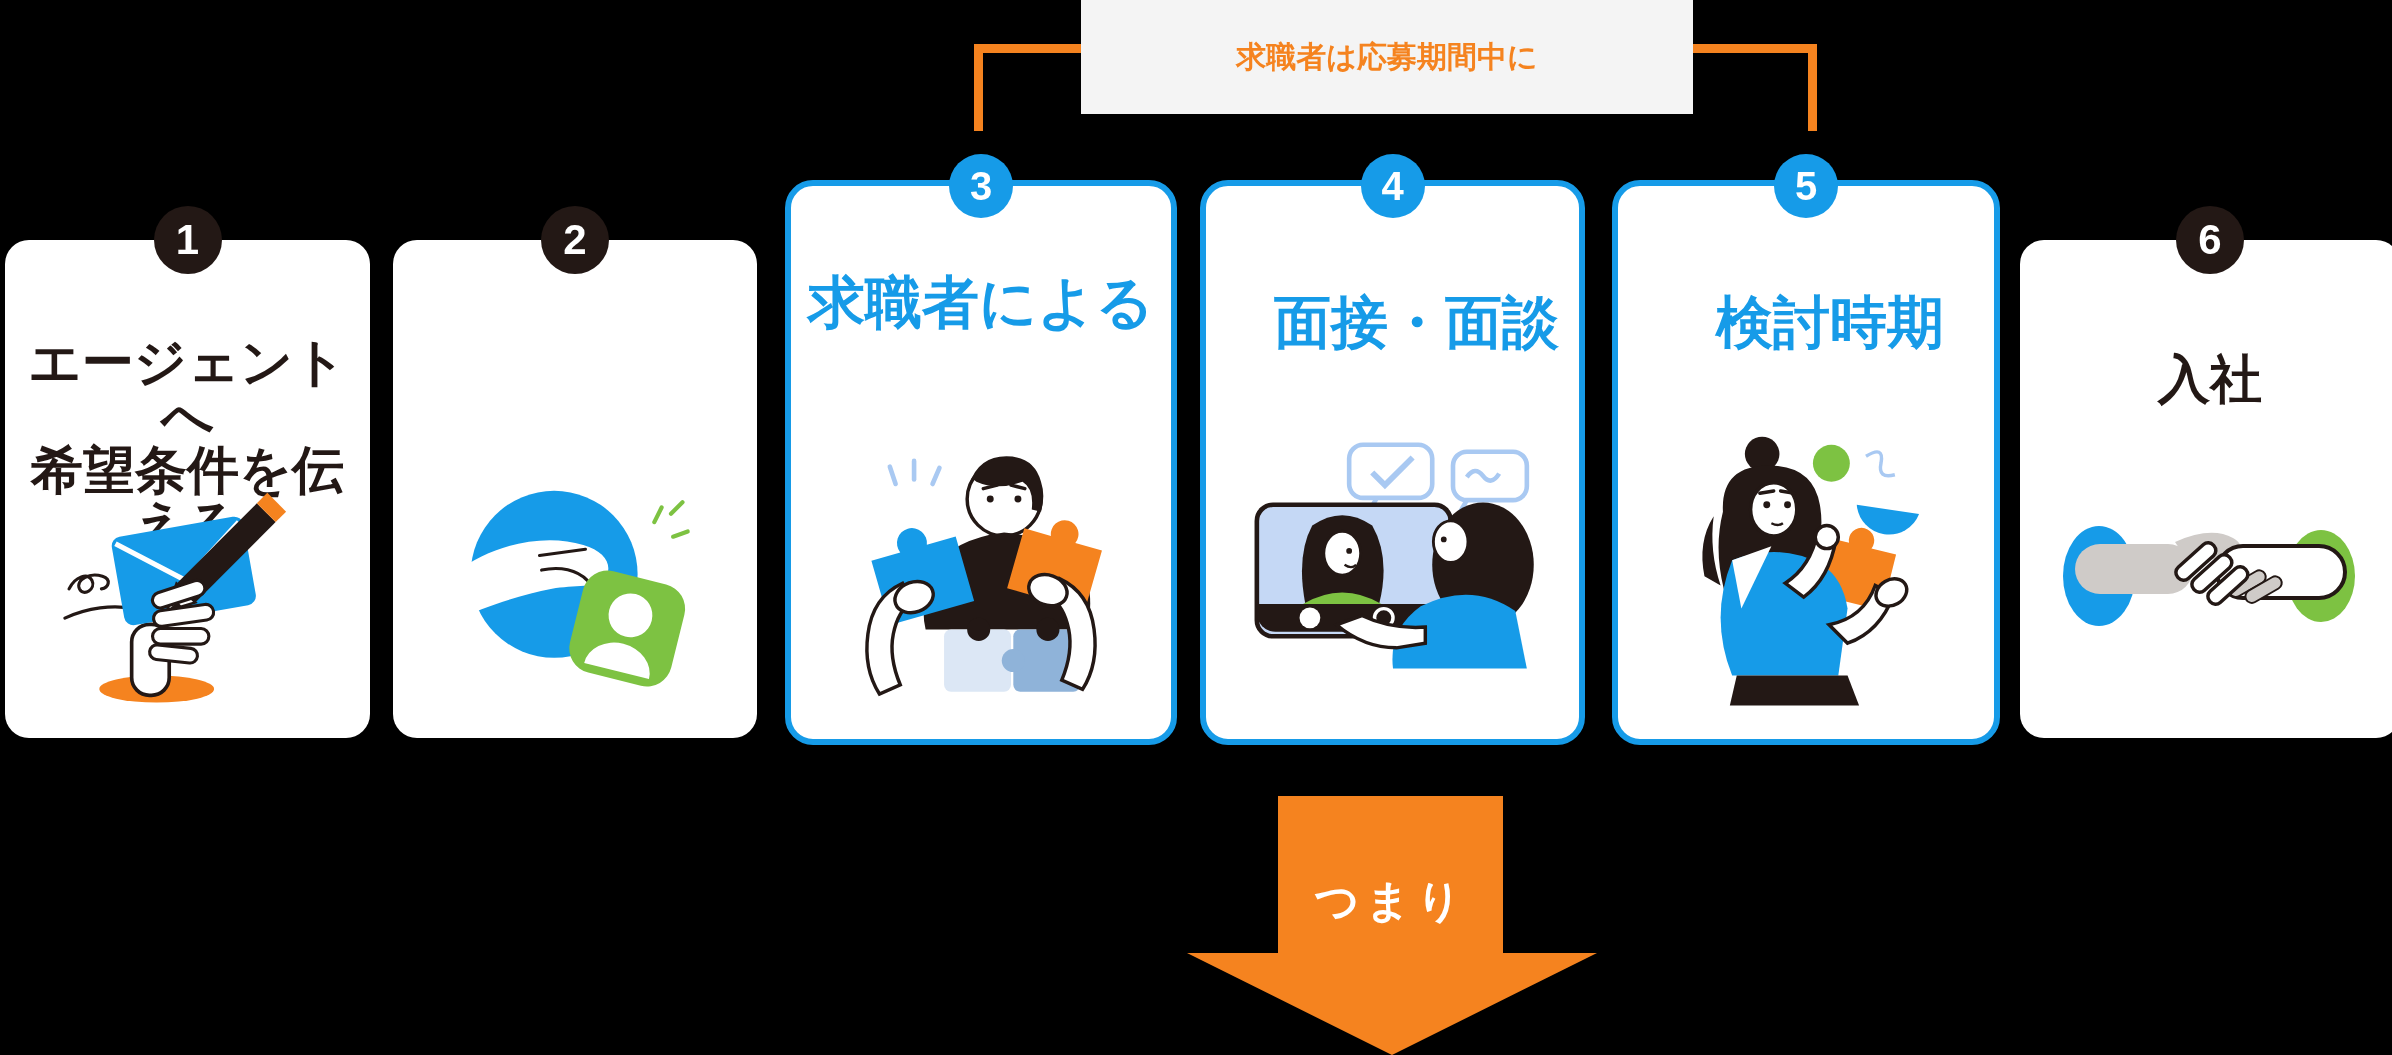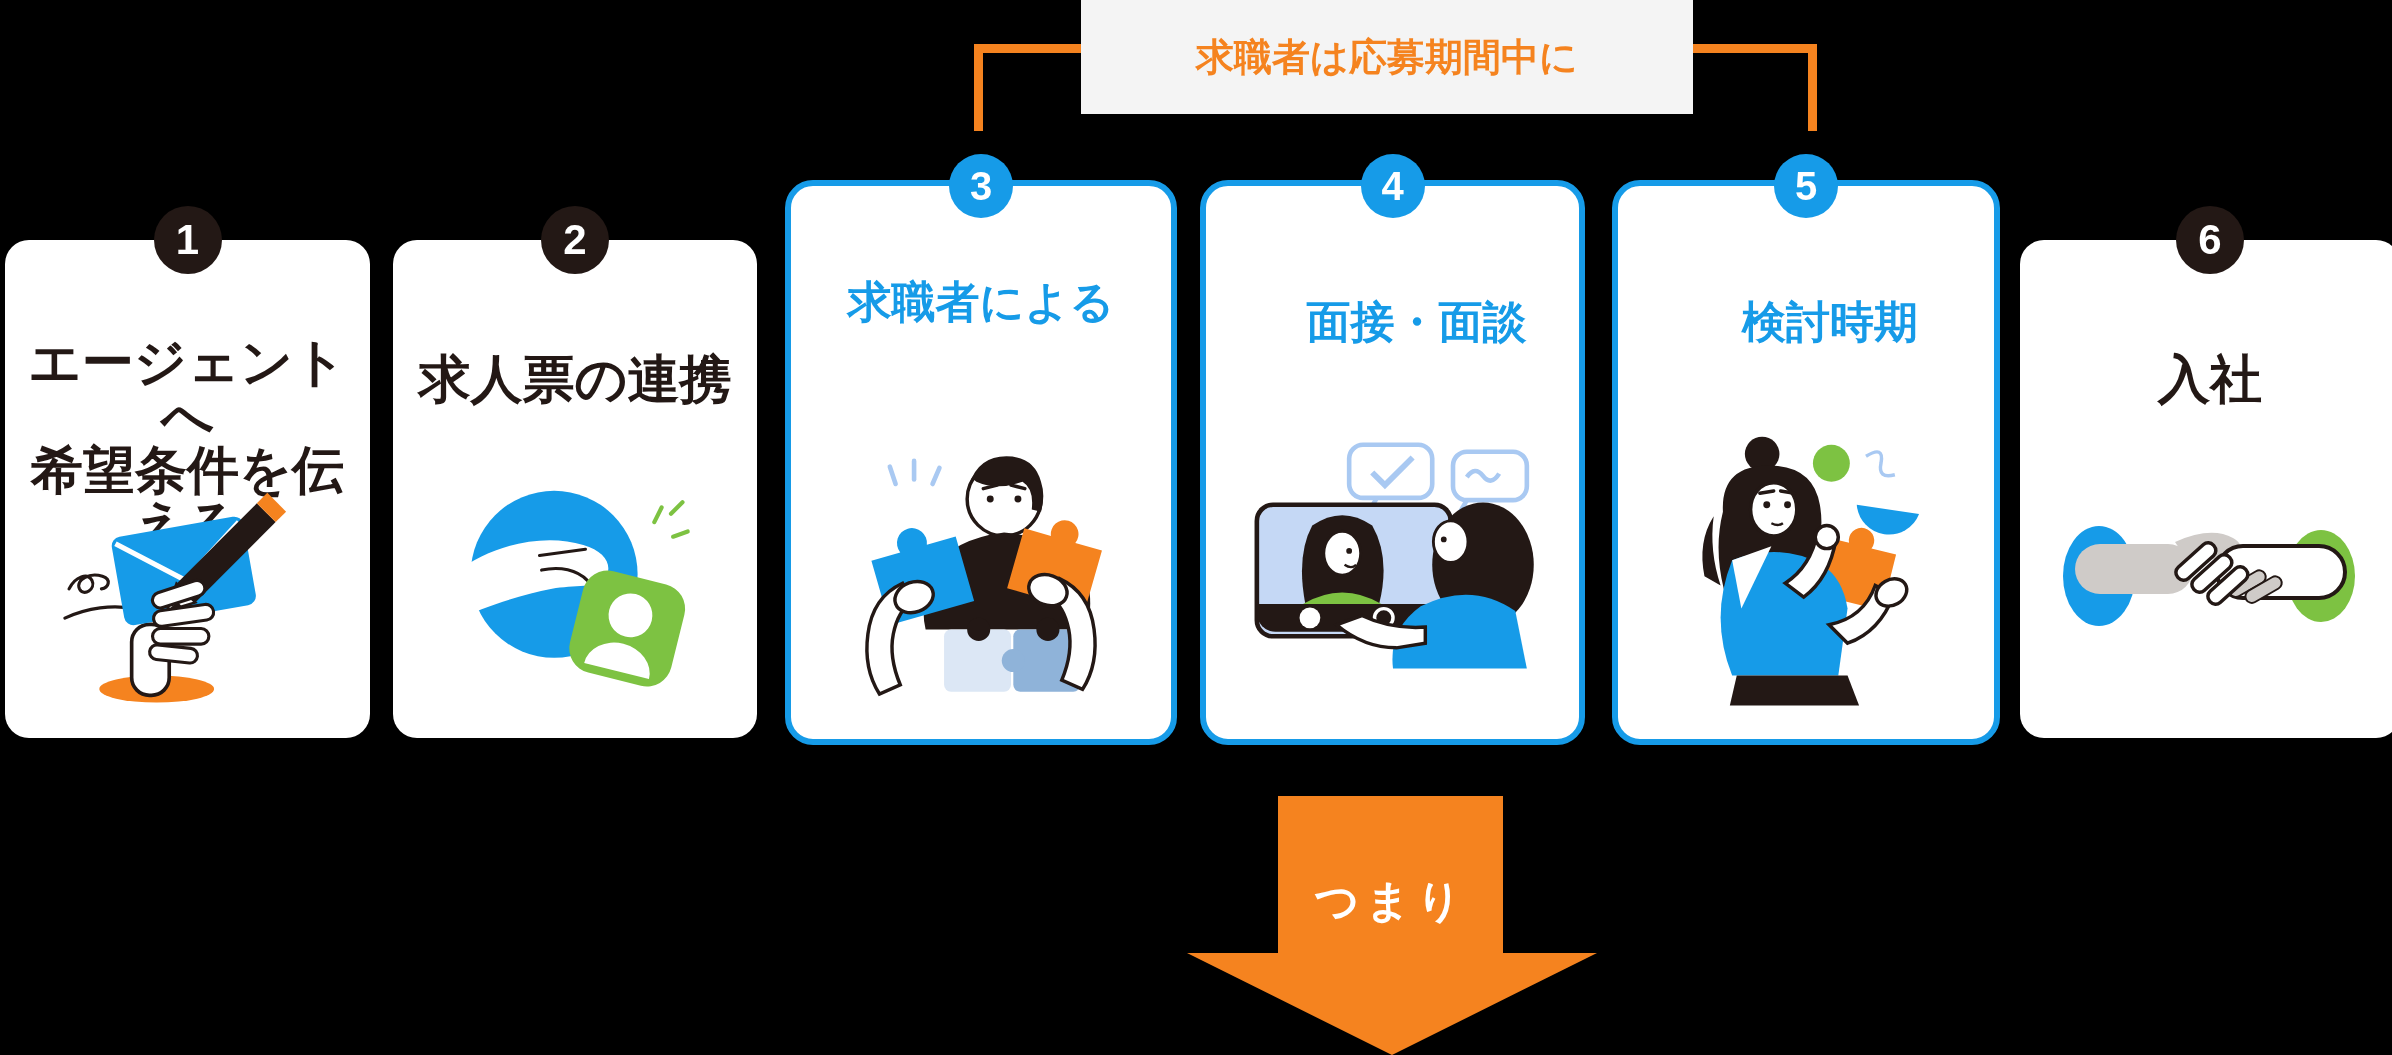--- a/index.html
+++ b/index.html
@@ -2,21 +2,21 @@
 <html><head>
 <meta charset="utf-8">
 <style>
   html,body{margin:0;padding:0;background:#000;}
   .stage{position:relative;width:2392px;height:1055px;background:#000;overflow:hidden;
          font-family:"Liberation Sans",sans-serif;}
 
   
   .banner{position:absolute;left:1081px;top:0;width:612px;height:114px;background:#f4f4f4;
           display:flex;flex-direction:column;justify-content:center;align-items:center;text-align:center;z-index:3;}
-  .banner .line{color:#F5831F;font-weight:bold;font-size:38px;line-height:52px;white-space:nowrap;}
+  .banner .line{color:#F5831F;font-weight:bold;font-size:30px;line-height:52px;white-space:nowrap;}
 
   
   .bracket{position:absolute;top:44px;height:78px;z-index:2;}
   .bracket.left{left:974px;width:107px;border-left:9px solid #F5831F;border-top:9px solid #F5831F;}
   .bracket.right{left:1693px;width:115px;border-right:9px solid #F5831F;border-top:9px solid #F5831F;}
 
   
   .card{position:absolute;background:#fff;border-radius:24px;box-sizing:border-box;}
   .card.plain{top:240px;height:498px;}
   .card.highlight{top:180px;height:565px;border:6px solid #169BE8;border-radius:28px;}
@@ -29,21 +29,21 @@
 
   .badge{position:absolute;top:0;left:50%;transform:translate(-50%,-50%);border-radius:50%;
          display:flex;align-items:center;justify-content:center;font-weight:bold;color:#fff;z-index:2;}
   .plain .badge{width:68px;height:68px;background:#231815;font-size:42px;}
   .highlight .badge{width:64px;height:64px;background:#169BE8;font-size:40px;}
 
   .title{position:absolute;left:0;width:100%;text-align:center;font-weight:bold;margin:0;}
   .title span{display:block;}
   .plain .title{top:95px;font-size:52px;line-height:54px;color:#231815;}
   .plain.single .title{top:112px;}
-  .highlight .title{top:86px;font-size:44px;line-height:60px;color:#169BE8;}
+  .highlight .title{top:86px;font-size:57px;line-height:60px;color:#169BE8;}
   .highlight.single .title{top:106px;padding-left:24px;}
 
   .illus{position:absolute;left:50%;transform:translateX(-50%);}
   .plain .illus{top:232px;width:280px;height:240px;}
   .highlight .illus{top:248px;width:300px;height:280px;}
   #card6 .illus{top:252px;width:310px;height:160px;}
 
   
   .arrow{position:absolute;left:1187px;top:796px;width:410px;height:259px;}
   .arrow text{fill:#fff;font-weight:bold;font-size:44px;letter-spacing:6px;
@@ -83,23 +83,20 @@
         <rect x="94" y="118" width="52" height="15" rx="7.5" transform="rotate(-18 94 118)"></rect>
         <rect x="96" y="134" width="58" height="15" rx="7.5" transform="rotate(-8 96 134)"></rect>
         <rect x="96" y="150" width="54" height="15" rx="7.5"></rect>
         <rect x="94" y="165" width="46" height="14" rx="7" transform="rotate(6 94 165)"></rect>
       </g>
     </svg>
   </section>
 
   <section class="card plain single" id="card2">
     <div class="badge">2</div>
-    <h2 class="title">
-      <span>求人票の連携</span>
-    </h2>
     <svg class="illus" viewBox="0 0 240 230">
       <circle cx="100" cy="98" r="80" fill="#169BE8"></circle>
       <path d="M6,96 C40,70 90,58 128,70 C148,76 156,88 150,100 C143,112 118,108 98,112 C66,118 32,130 6,142 Z" fill="#fff"></path>
       <path d="M86,80 L130,74" stroke="#231815" stroke-width="3" fill="none" stroke-linecap="round"></path>
       <path d="M88,94 C106,90 122,94 132,104" stroke="#231815" stroke-width="3" fill="none" stroke-linecap="round"></path>
       <g transform="rotate(14 170 150)">
         <rect x="120" y="100" width="100" height="100" rx="24" fill="#7DC242"></rect>
         <circle cx="170" cy="137" r="21" fill="#fff"></circle>
         <path d="M138,192 a32,27 0 0 1 64,0 z" fill="#fff"></path>
       </g>

